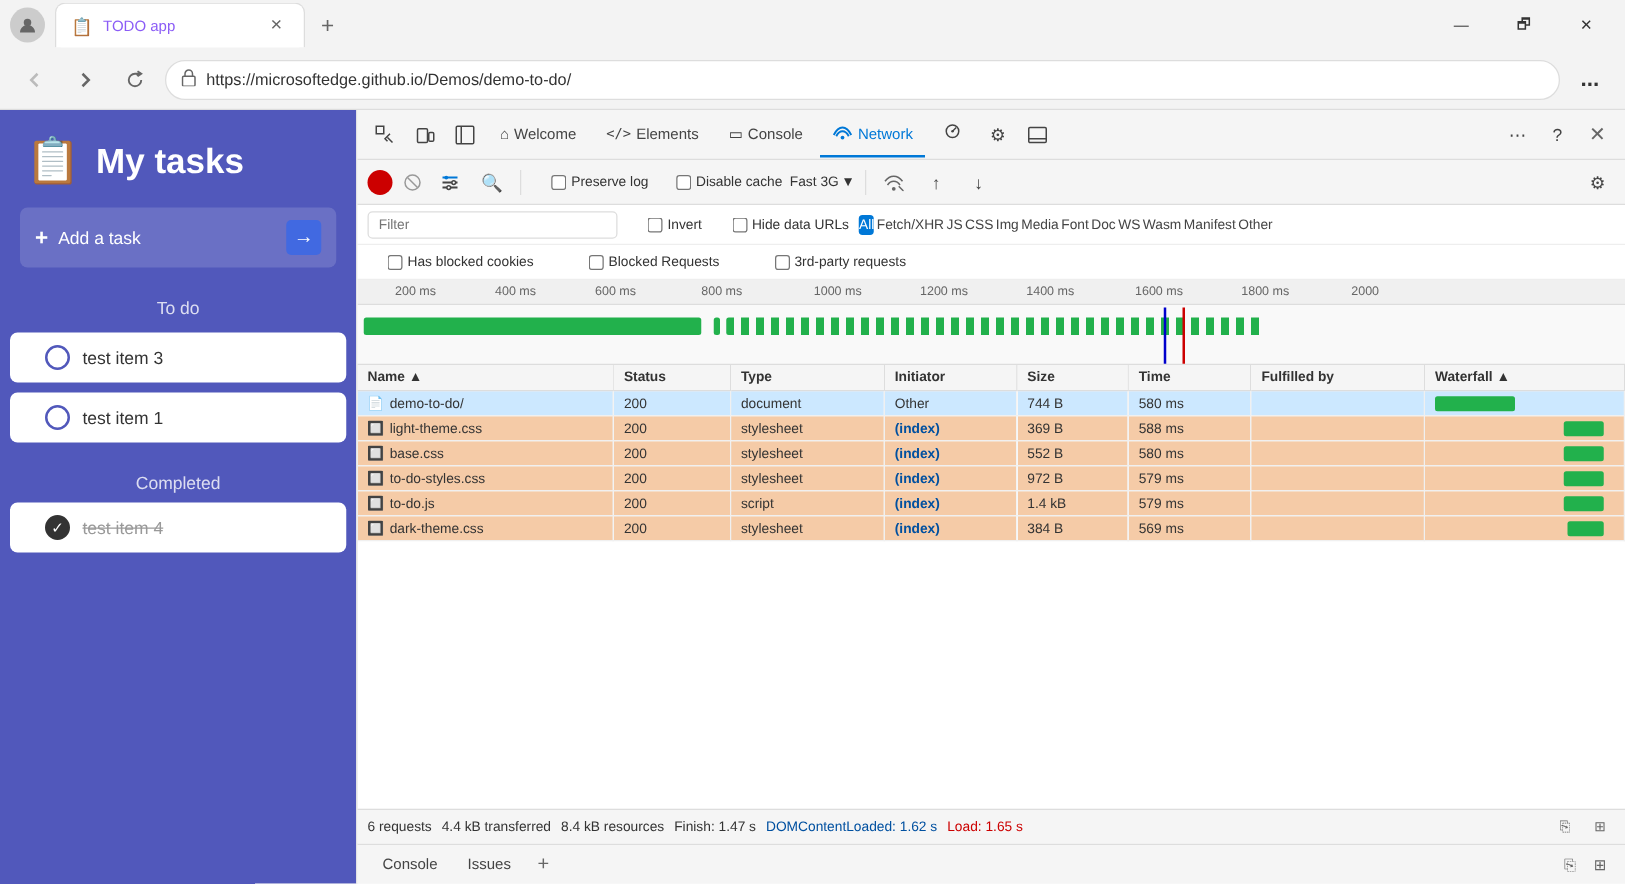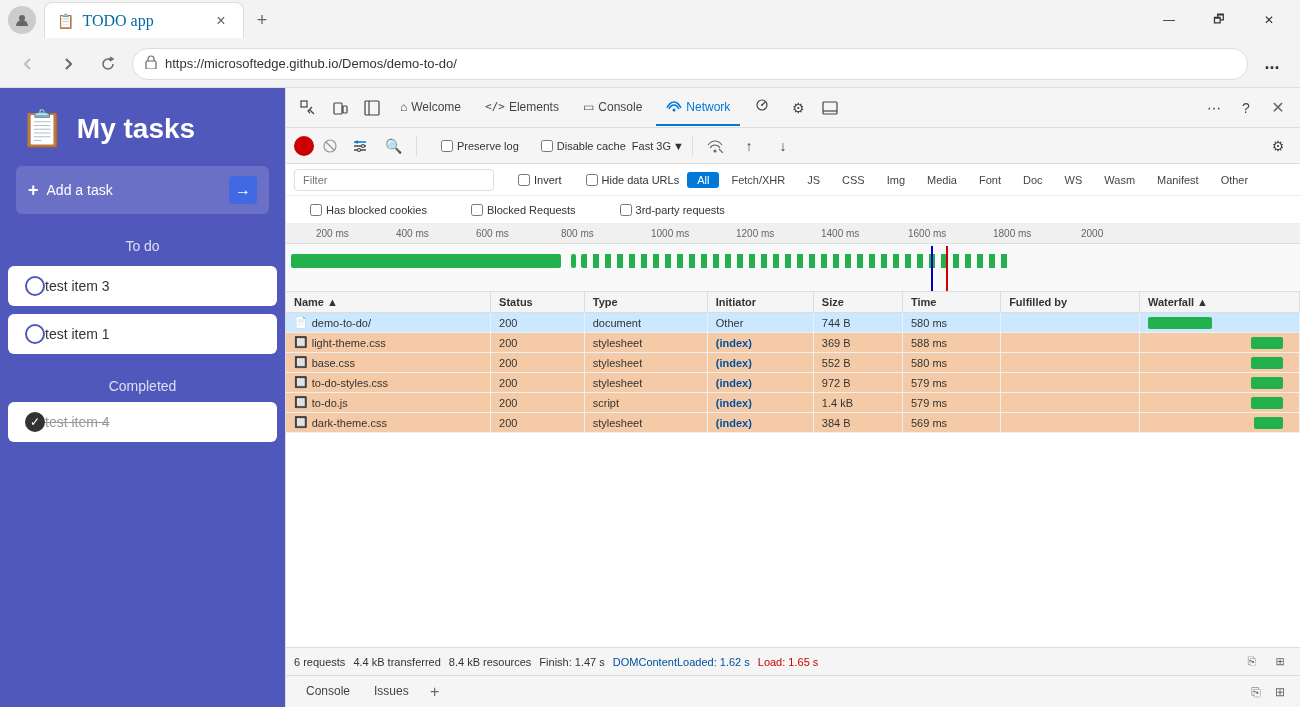--- a/index.html
+++ b/index.html
@@ -7,21 +7,21 @@
 
     
     .browser-frame { width: 1300px; height: 707px; display: flex; flex-direction: column; background: #f3f3f3; }
 
     
     .title-bar { display: flex; align-items: center; background: #f3f3f3; height: 40px; padding: 0 8px; gap: 8px; }
     .profile-icon { width: 28px; height: 28px; border-radius: 50%; background: #ccc; display: flex; align-items: center; justify-content: center; color: #666; font-size: 14px; }
     .tab-bar { display: flex; align-items: center; flex: 1; gap: 4px; }
     .tab { display: flex; align-items: center; background: white; border-radius: 8px 8px 0 0; padding: 0 12px; height: 36px; gap: 8px; min-width: 200px; max-width: 280px; border: 1px solid #ddd; border-bottom: none; }
     .tab-favicon { font-size: 14px; }
-    .tab-title { font-size: 16px; color: #0369a1; flex: 1; font-family: Liberation Serif, serif; }
+    .tab-title { font-size: 12px; color: #8b5cf6; flex: 1; }
     .tab-close { color: #666; cursor: pointer; font-size: 16px; width: 20px; height: 20px; display: flex; align-items: center; justify-content: center; border-radius: 50%; }
     .new-tab-btn { width: 28px; height: 28px; display: flex; align-items: center; justify-content: center; border-radius: 50%; color: #666; font-size: 18px; cursor: pointer; }
     .window-controls { display: flex; gap: 4px; align-items: center; }
     .win-btn { width: 46px; height: 32px; display: flex; align-items: center; justify-content: center; cursor: pointer; font-size: 12px; color: #333; }
 
     
     .address-bar { display: flex; align-items: center; background: #f3f3f3; height: 48px; padding: 0 12px; gap: 8px; border-bottom: 1px solid #ddd; }
     .nav-btn { width: 32px; height: 32px; display: flex; align-items: center; justify-content: center; border-radius: 50%; cursor: pointer; color: #333; font-size: 16px; }
     .nav-btn.disabled { color: #bbb; cursor: default; }
     .url-bar { flex: 1; background: white; border: 1px solid #ddd; border-radius: 20px; height: 32px; display: flex; align-items: center; padding: 0 12px; gap: 8px; }
@@ -34,21 +34,21 @@
 
     
     .todo-sidebar { width: 285px; background: #5158bb; color: white; display: flex; flex-direction: column; flex-shrink: 0; }
     .todo-header { padding: 20px 20px 16px; display: flex; align-items: center; gap: 12px; }
     .todo-icon { font-size: 36px; }
     .todo-title { font-size: 28px; font-weight: 600; color: white; }
     .add-task-bar { margin: 0 16px 16px; background: rgba(255,255,255,0.15); border-radius: 6px; display: flex; align-items: center; padding: 10px 12px; gap: 8px; cursor: pointer; }
     .add-task-label { flex: 1; font-size: 14px; }
     .add-task-arrow { background: #4169e1; border-radius: 4px; width: 28px; height: 28px; display: flex; align-items: center; justify-content: center; font-size: 16px; }
     .section-label { text-align: center; font-size: 14px; color: rgba(255,255,255,0.8); margin: 8px 0; }
-    .task-item { background: white; margin: 4px 8px; border-radius: 6px; display: flex; align-items: center; padding: 10px 17px; cursor: pointer; }
+    .task-item { background: white; margin: 4px 8px; border-radius: 6px; display: flex; align-items: center; padding: 10px 28px; gap: 10px; cursor: pointer; }
     .task-checkbox { width: 20px; height: 20px; border-radius: 50%; border: 2px solid #5158bb; background: transparent; flex-shrink: 0; display: flex; align-items: center; justify-content: center; }
     .task-checkbox.checked { background: #333; border-color: #333; color: white; font-size: 12px; }
     .task-text { font-size: 14px; color: #333; }
     .task-text.completed { text-decoration: line-through; color: #999; }
     .completed-section { margin-top: 12px; }
 
     
     .devtools-panel { flex: 1; background: white; display: flex; flex-direction: column; border-left: 1px solid #ddd; }
 
     
@@ -65,21 +65,21 @@
     .clear-btn { width: 20px; height: 20px; display: flex; align-items: center; justify-content: center; color: #666; font-size: 18px; cursor: pointer; }
     .checkbox-label { display: flex; align-items: center; gap: 4px; font-size: 11px; color: #333; cursor: pointer; padding-left: 16px; }
     .checkbox-label input { width: 12px; height: 12px; }
     .throttle-select { font-size: 11px; color: #333; background: transparent; border: none; cursor: pointer; display: flex; align-items: center; gap: 2px; }
     .toolbar-sep { width: 1px; height: 20px; background: #ddd; margin: 0 2px; }
 
     
     .filter-bar { display: flex; align-items: center; background: white; border-bottom: 1px solid #eee; height: 32px; padding: 0 8px; gap: 8px; }
     .filter-input { border: 1px solid #ddd; border-radius: 4px; height: 22px; padding: 0 8px; font-size: 11px; flex: 0 0 200px; }
     .filter-types { display: flex; align-items: center; gap: 2px; }
-    .filter-type-btn { padding: 2px 10px; font-size: 11px; cursor: pointer; border-radius: 3px; color: #444; }
+    .filter-type-btn { padding: 2px 0; font-size: 11px; cursor: pointer; border-radius: 3px; color: #444; }
     .filter-type-btn.active { background: #0078d7; color: white; }
 
     
     .cookies-bar { display: flex; align-items: center; background: white; border-bottom: 1px solid #eee; height: 28px; padding: 0 8px; gap: 28px; }
 
     
     .timeline-area { background: #f9f9f9; border-bottom: 1px solid #ddd; height: 68px; position: relative; overflow: hidden; }
     .timeline-ruler { display: flex; position: absolute; top: 0; left: 0; right: 0; height: 20px; background: #f0f0f0; border-bottom: 1px solid #ddd; }
     .ruler-tick { font-size: 10px; color: #666; position: absolute; top: 4px; }
     .timeline-bar-container { position: absolute; top: 22px; left: 0; right: 0; bottom: 0; }

